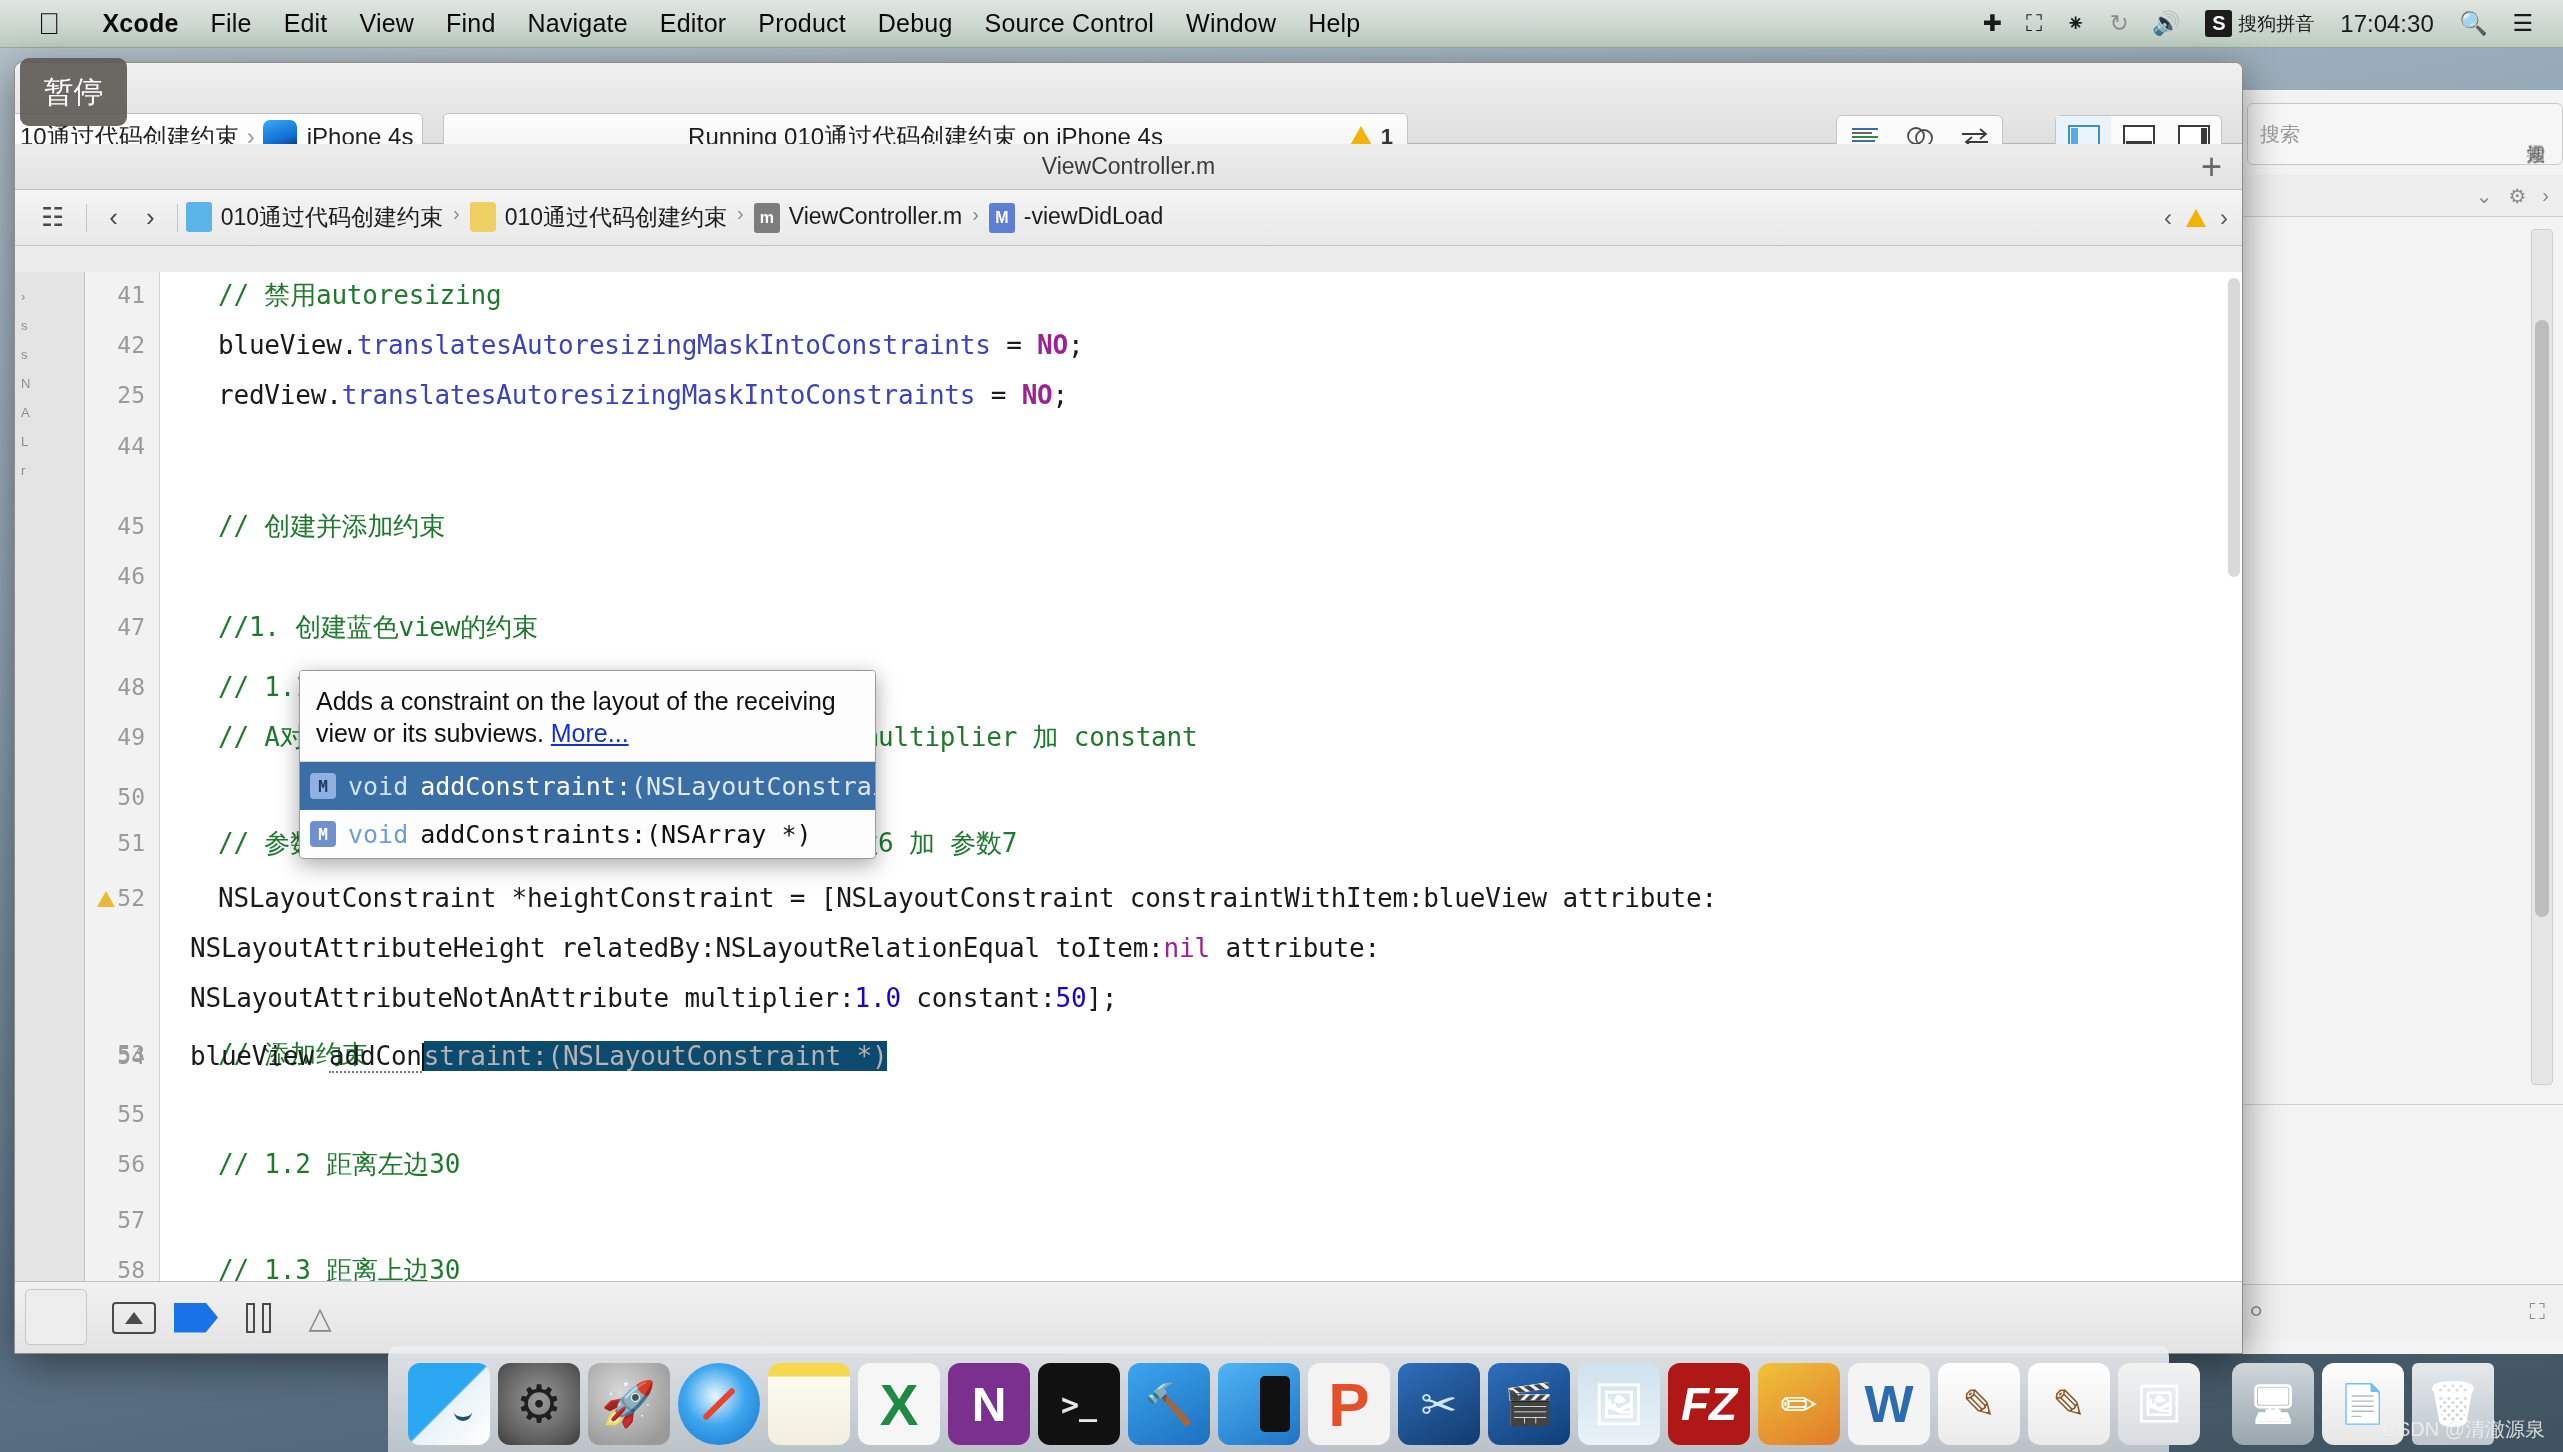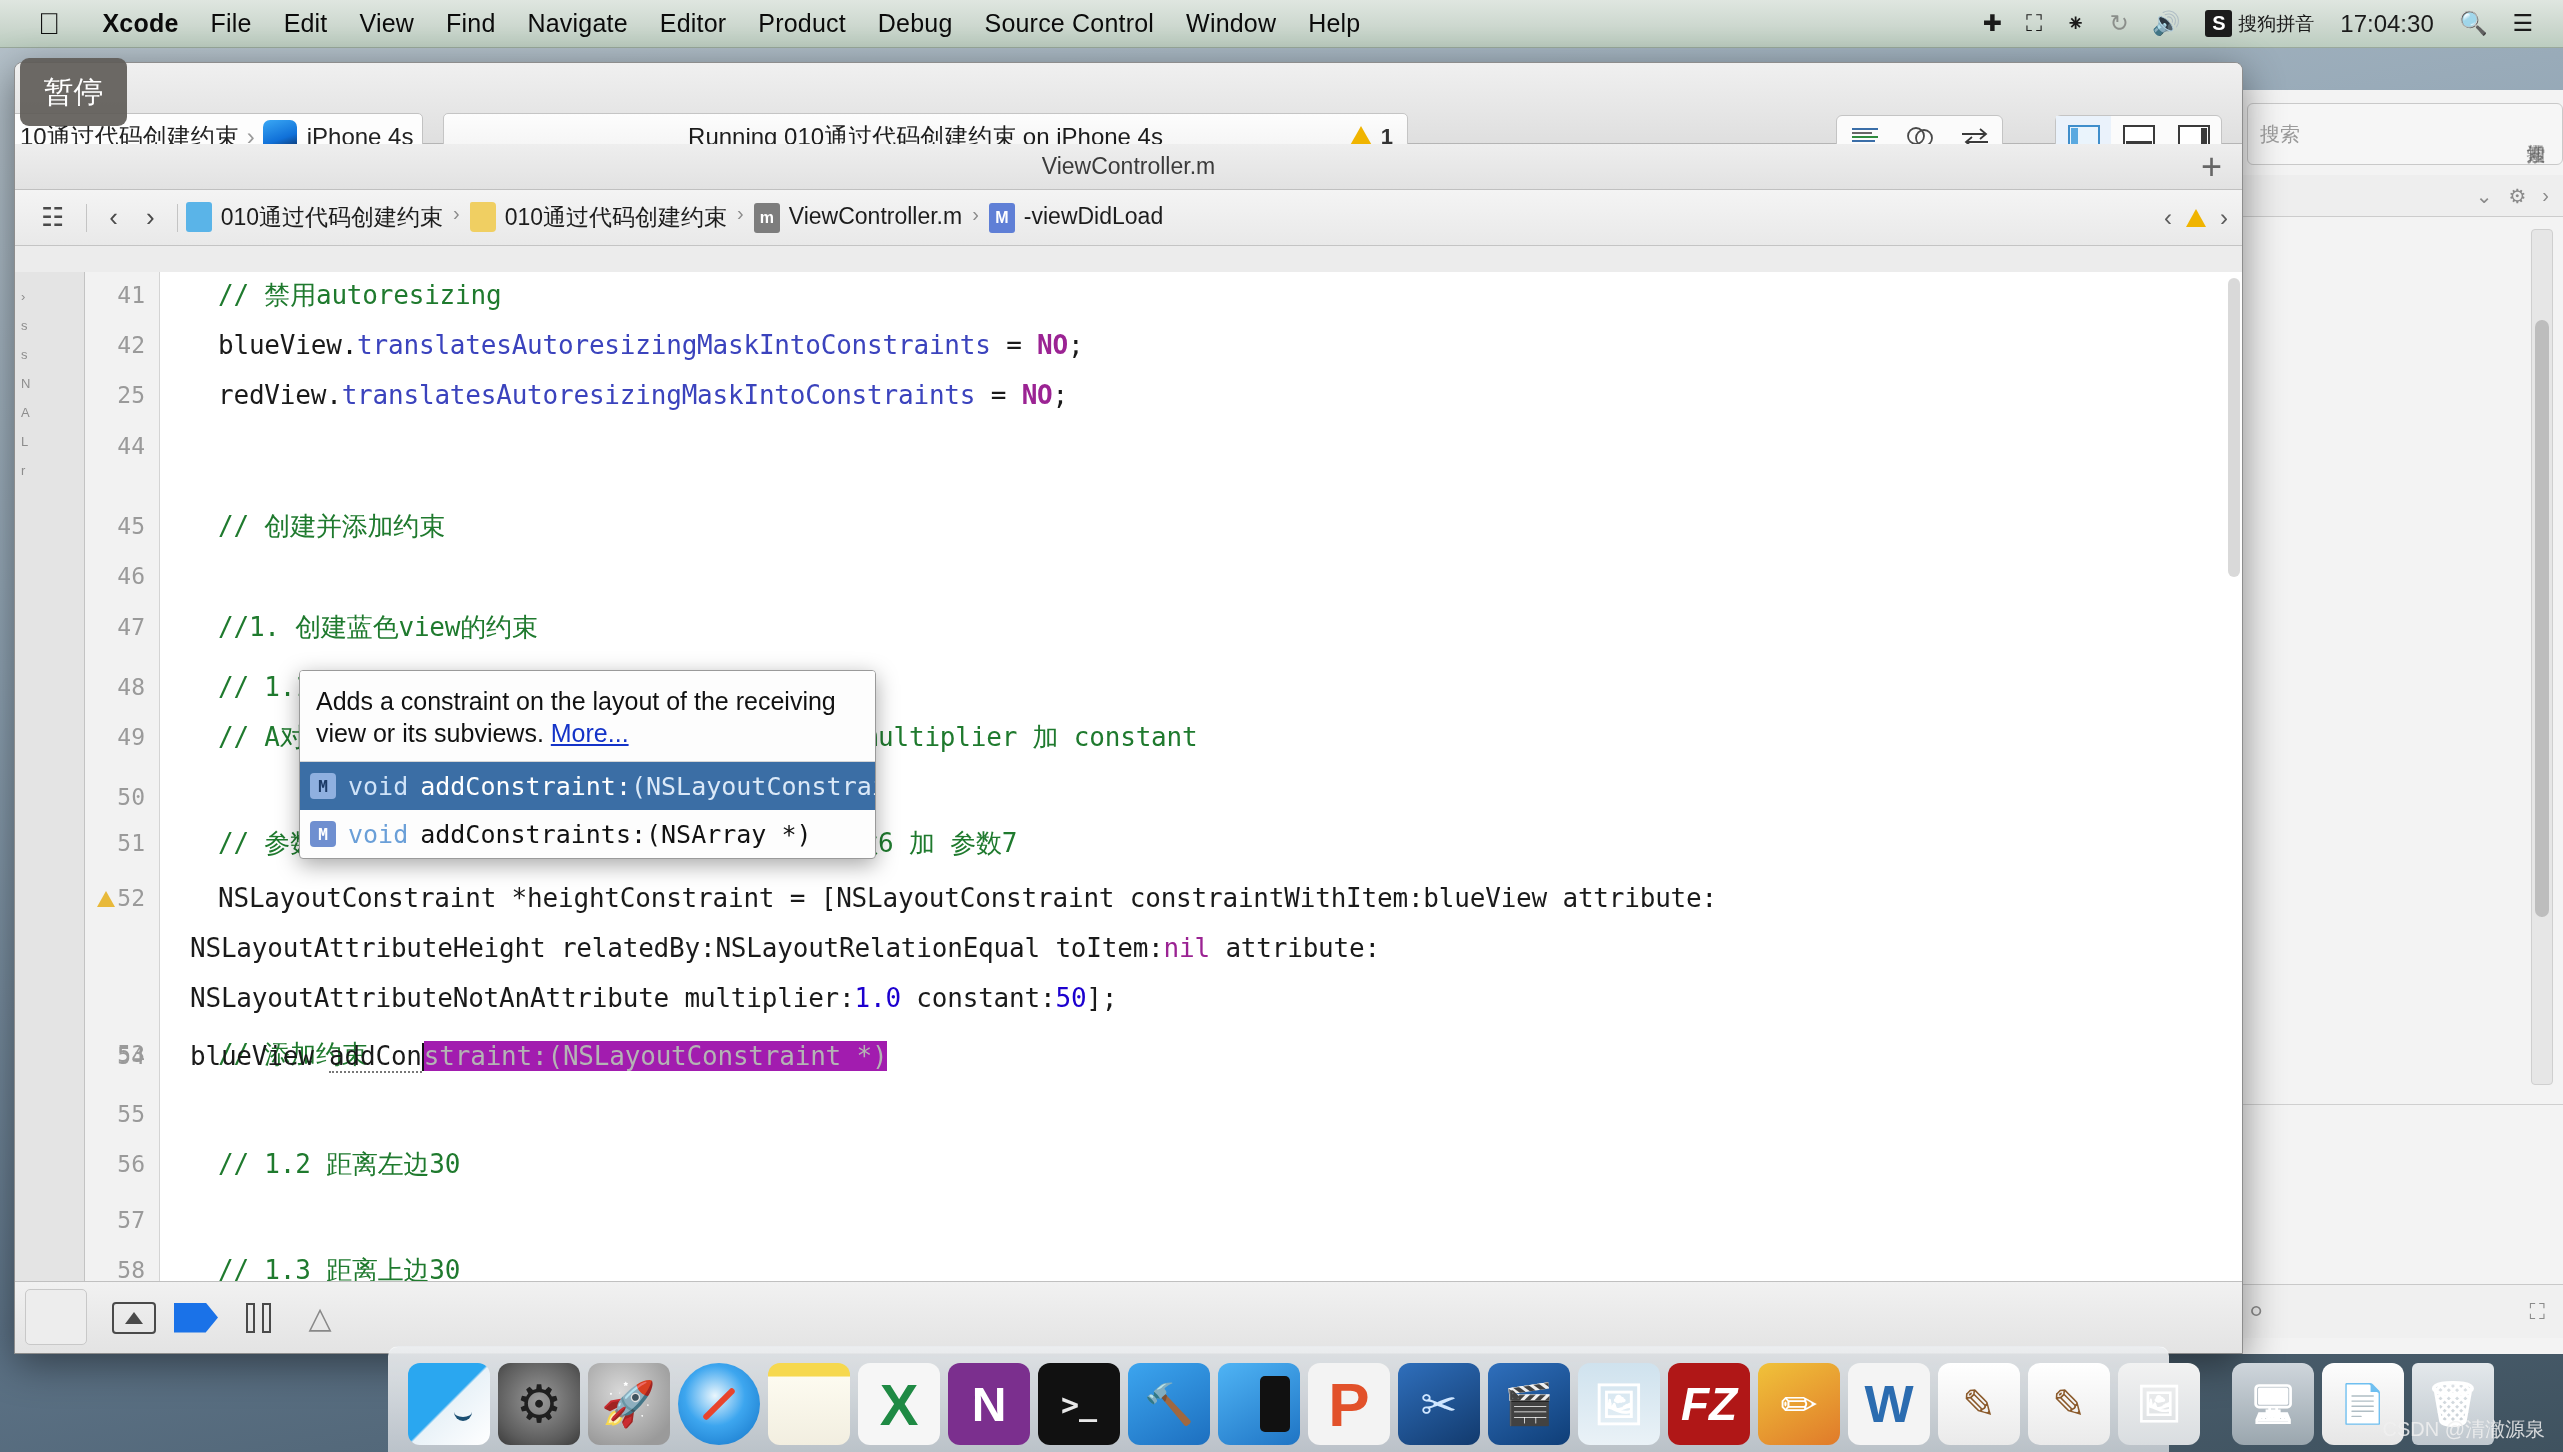--- a/index.html
+++ b/index.html
@@ -212,21 +212,21 @@
   .nilv { color: #9b2393; }
   .num { color: #1c00cf; }
 
   
   .ghost { color: #b4b4b4; }
   .typed-underline { border-bottom: 2px dotted #777; }
   .caret {
     display: inline-block; width: 2px; height: 28px; background: #111;
     vertical-align: -6px;
   }
-  .inline-hl { background: #a21caf; }
+  .inline-hl { background: #0c4a6e; }
 
   
   #ac-popup {
     position: absolute; left: 214px; top: 398px; width: 577px;
     background: #fdfdfd; border: 1px solid #9a9a9a;
     border-radius: 4px; box-shadow: 0 6px 22px rgba(0,0,0,.35);
     overflow: hidden; z-index: 120;
   }
   #ac-desc {
     padding: 14px 16px 12px 16px; background: #fdfdfd;

